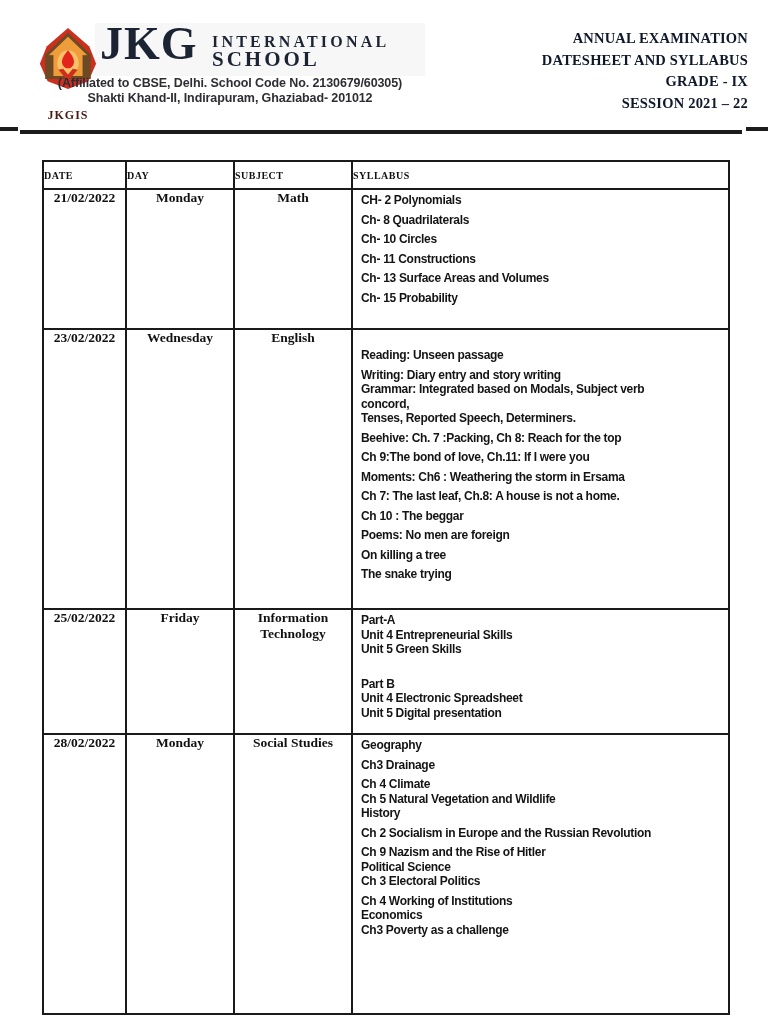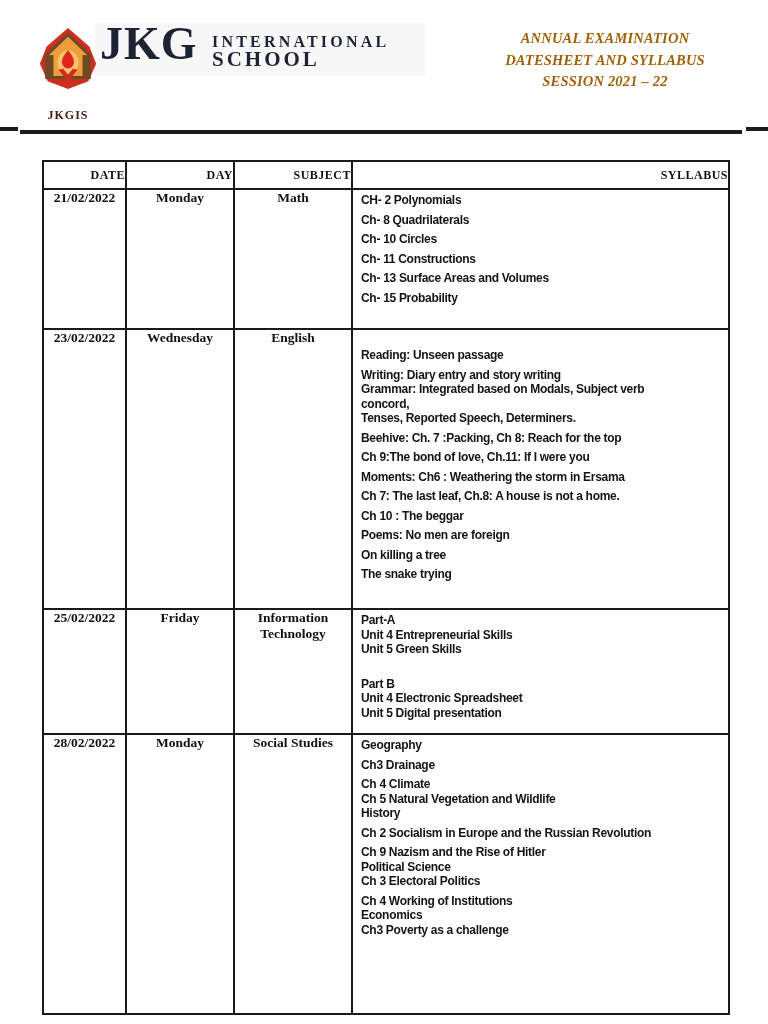--- a/index.html
+++ b/index.html
@@ -52,24 +52,24 @@
   .affil-block {
     position: absolute; left: 30px; top: 76px; width: 400px;
     text-align: center;
     font-family: "Liberation Sans", sans-serif;
     font-weight: bold; font-size: 12.5px; color: #2d2d33;
     line-height: 14.5px; letter-spacing: -0.1px;
   }
 
   .exam-block {
     position: absolute; left: 462px; top: 28px; width: 286px;
-    text-align: center;
-    font-family: "Liberation Serif", serif;
-    font-weight: bold; font-size: 14.5px; color: #a16207;
-    line-height: 21.5px; letter-spacing: 0.2px; font-style: italic;
+    text-align: right;
+    font-family: "Liberation Serif", serif;
+    font-weight: bold; font-size: 14.5px; color: #0f172a;
+    line-height: 21.5px; letter-spacing: 0.2px;
   }
 
   
   .rule-main  { position: absolute; left: 20px;  top: 130px; width: 722px; height: 4px; background: #1c1c1c; }
   .rule-left  { position: absolute; left: 0px;   top: 127px; width: 18px;  height: 4px; background: #1c1c1c; }
   .rule-right { position: absolute; left: 746px; top: 127px; width: 22px;  height: 4px; background: #1c1c1c; }
 
   
   table.datesheet {
     position: absolute; left: 42px; top: 160px;
@@ -77,22 +77,22 @@
     border-collapse: collapse;
     table-layout: fixed;
   }
   .datesheet td, .datesheet th {
     border: 2px solid #1a1a1a;
     vertical-align: top;
     overflow: hidden;
   }
   .datesheet th {
     font-family: "Liberation Serif", serif;
-    font-weight: bold; font-size: 12px;
-    text-align: right; vertical-align: middle;
+    font-weight: bold; font-size: 10px;
+    text-align: left; vertical-align: middle;
     height: 28px; letter-spacing: 0.5px;
   }
   td.c-date, td.c-day, td.c-subject {
     font-family: "Liberation Serif", serif;
     font-weight: bold; font-size: 13.5px;
     text-align: center; padding-top: 0;
     line-height: 16px;
   }
   td.c-syllabus { padding: 3px 4px 8px 8px; }
 
@@ -123,24 +123,29 @@
         <path d="M35,25 C40,31 43,36 40,41 C38,44.5 32,44.5 30,41 C27,36 30,31 35,25 Z" fill="#e2241b"></path>
         <path d="M25,45 L35,57 L45,45 L40,44 L35,50 L30,44 Z" fill="#cd2f1f"></path>
       </svg>
       <div class="logo-abbr">JKGIS</div>
     </div>
 
     <div class="school-short">JKG</div>
     <div class="school-intl">INTERNATIONAL</div>
     <div class="school-school">SCHOOL</div>
 
+    <div class="affil-block">
+      <div>(Affiliated to CBSE, Delhi. School Code No. 2130679/60305)</div>
+      <div>Shakti Khand-II, Indirapuram, Ghaziabad- 201012</div>
+    </div>
 
     <div class="exam-block">
       <div>ANNUAL EXAMINATION</div>
       <div>DATESHEET AND SYLLABUS</div>
+      <div>GRADE - IX</div>
       <div>SESSION 2021 – 22</div>
     </div>
   </div>
 
   <div class="rule-left"></div>
   <div class="rule-main"></div>
   <div class="rule-right"></div>
 
   <table class="datesheet">
     <colgroup>

